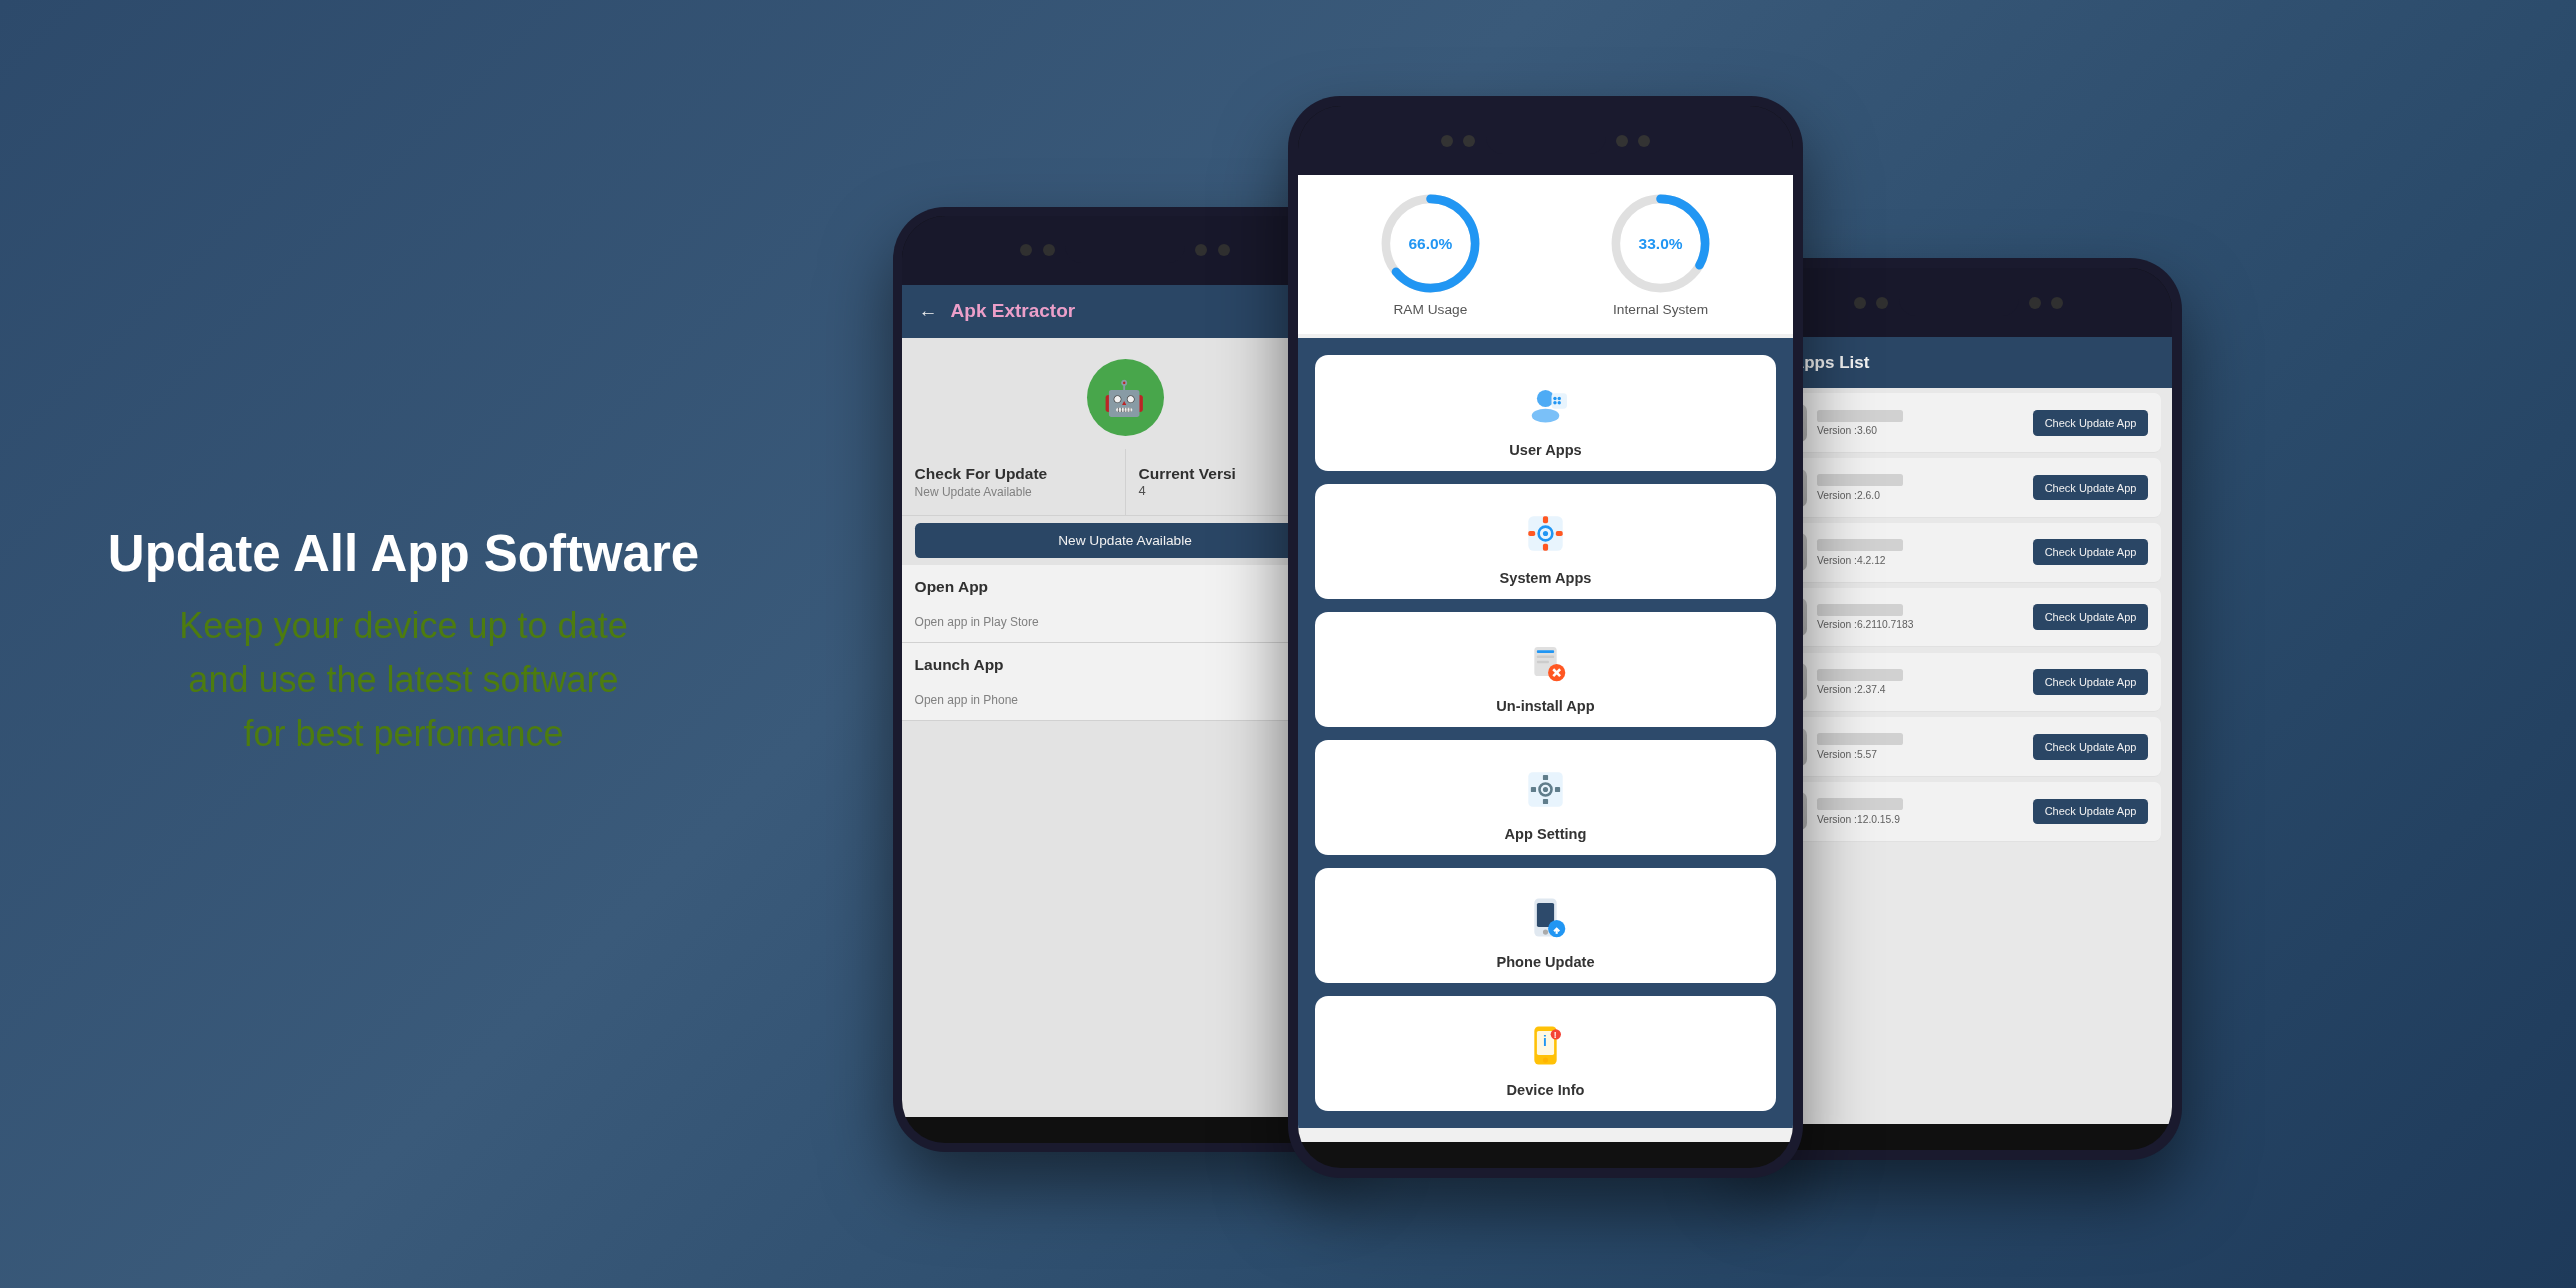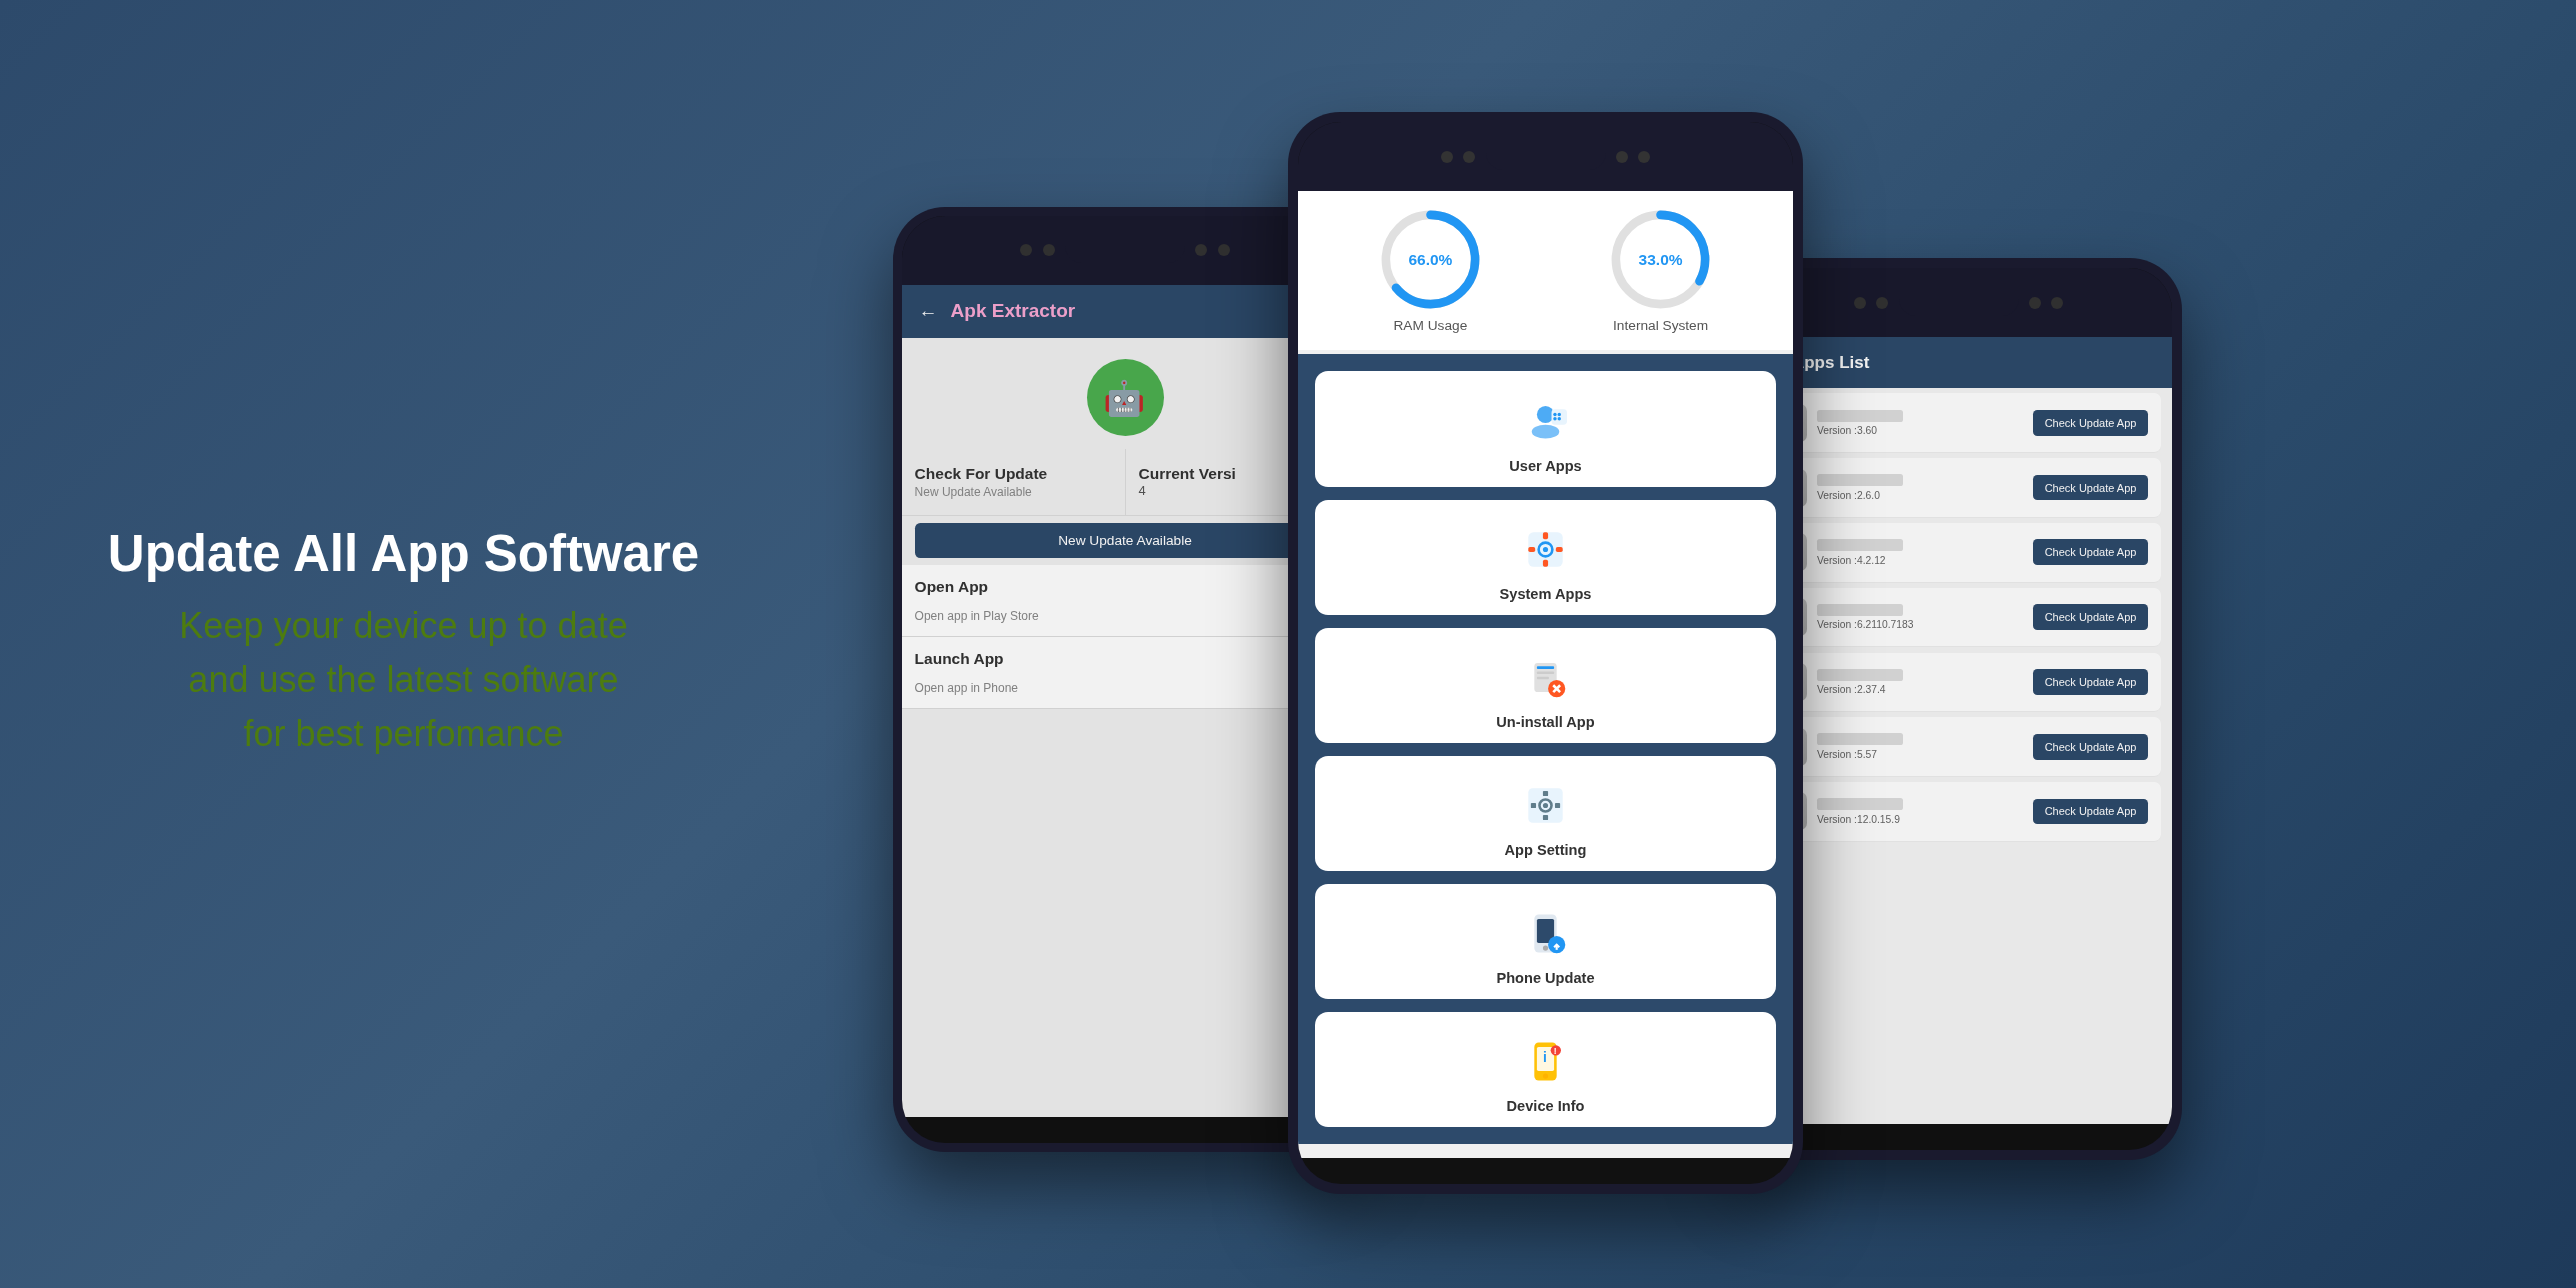--- a/index.html
+++ b/index.html
@@ -197,29 +197,29 @@
 
     .apk-menu-label {
       font-size: 15.5px;
       font-weight: 700;
       color: #333;
     }
 
     .apk-menu-sub {
       font-size: 12px;
       color: #888;
-      margin-top: 13px;
+      margin-top: 19px;
     }
 
     
     .phone-center {
       width: 515px;
       height: 1082px;
       left: 412px;
-      top: 60px;
+      top: 44px;
       z-index: 3;
     }
 
     .main-screen {
       background: #f0f0f0;
       height: 100%;
     }
 
     .main-stats-area {
       background: white;

